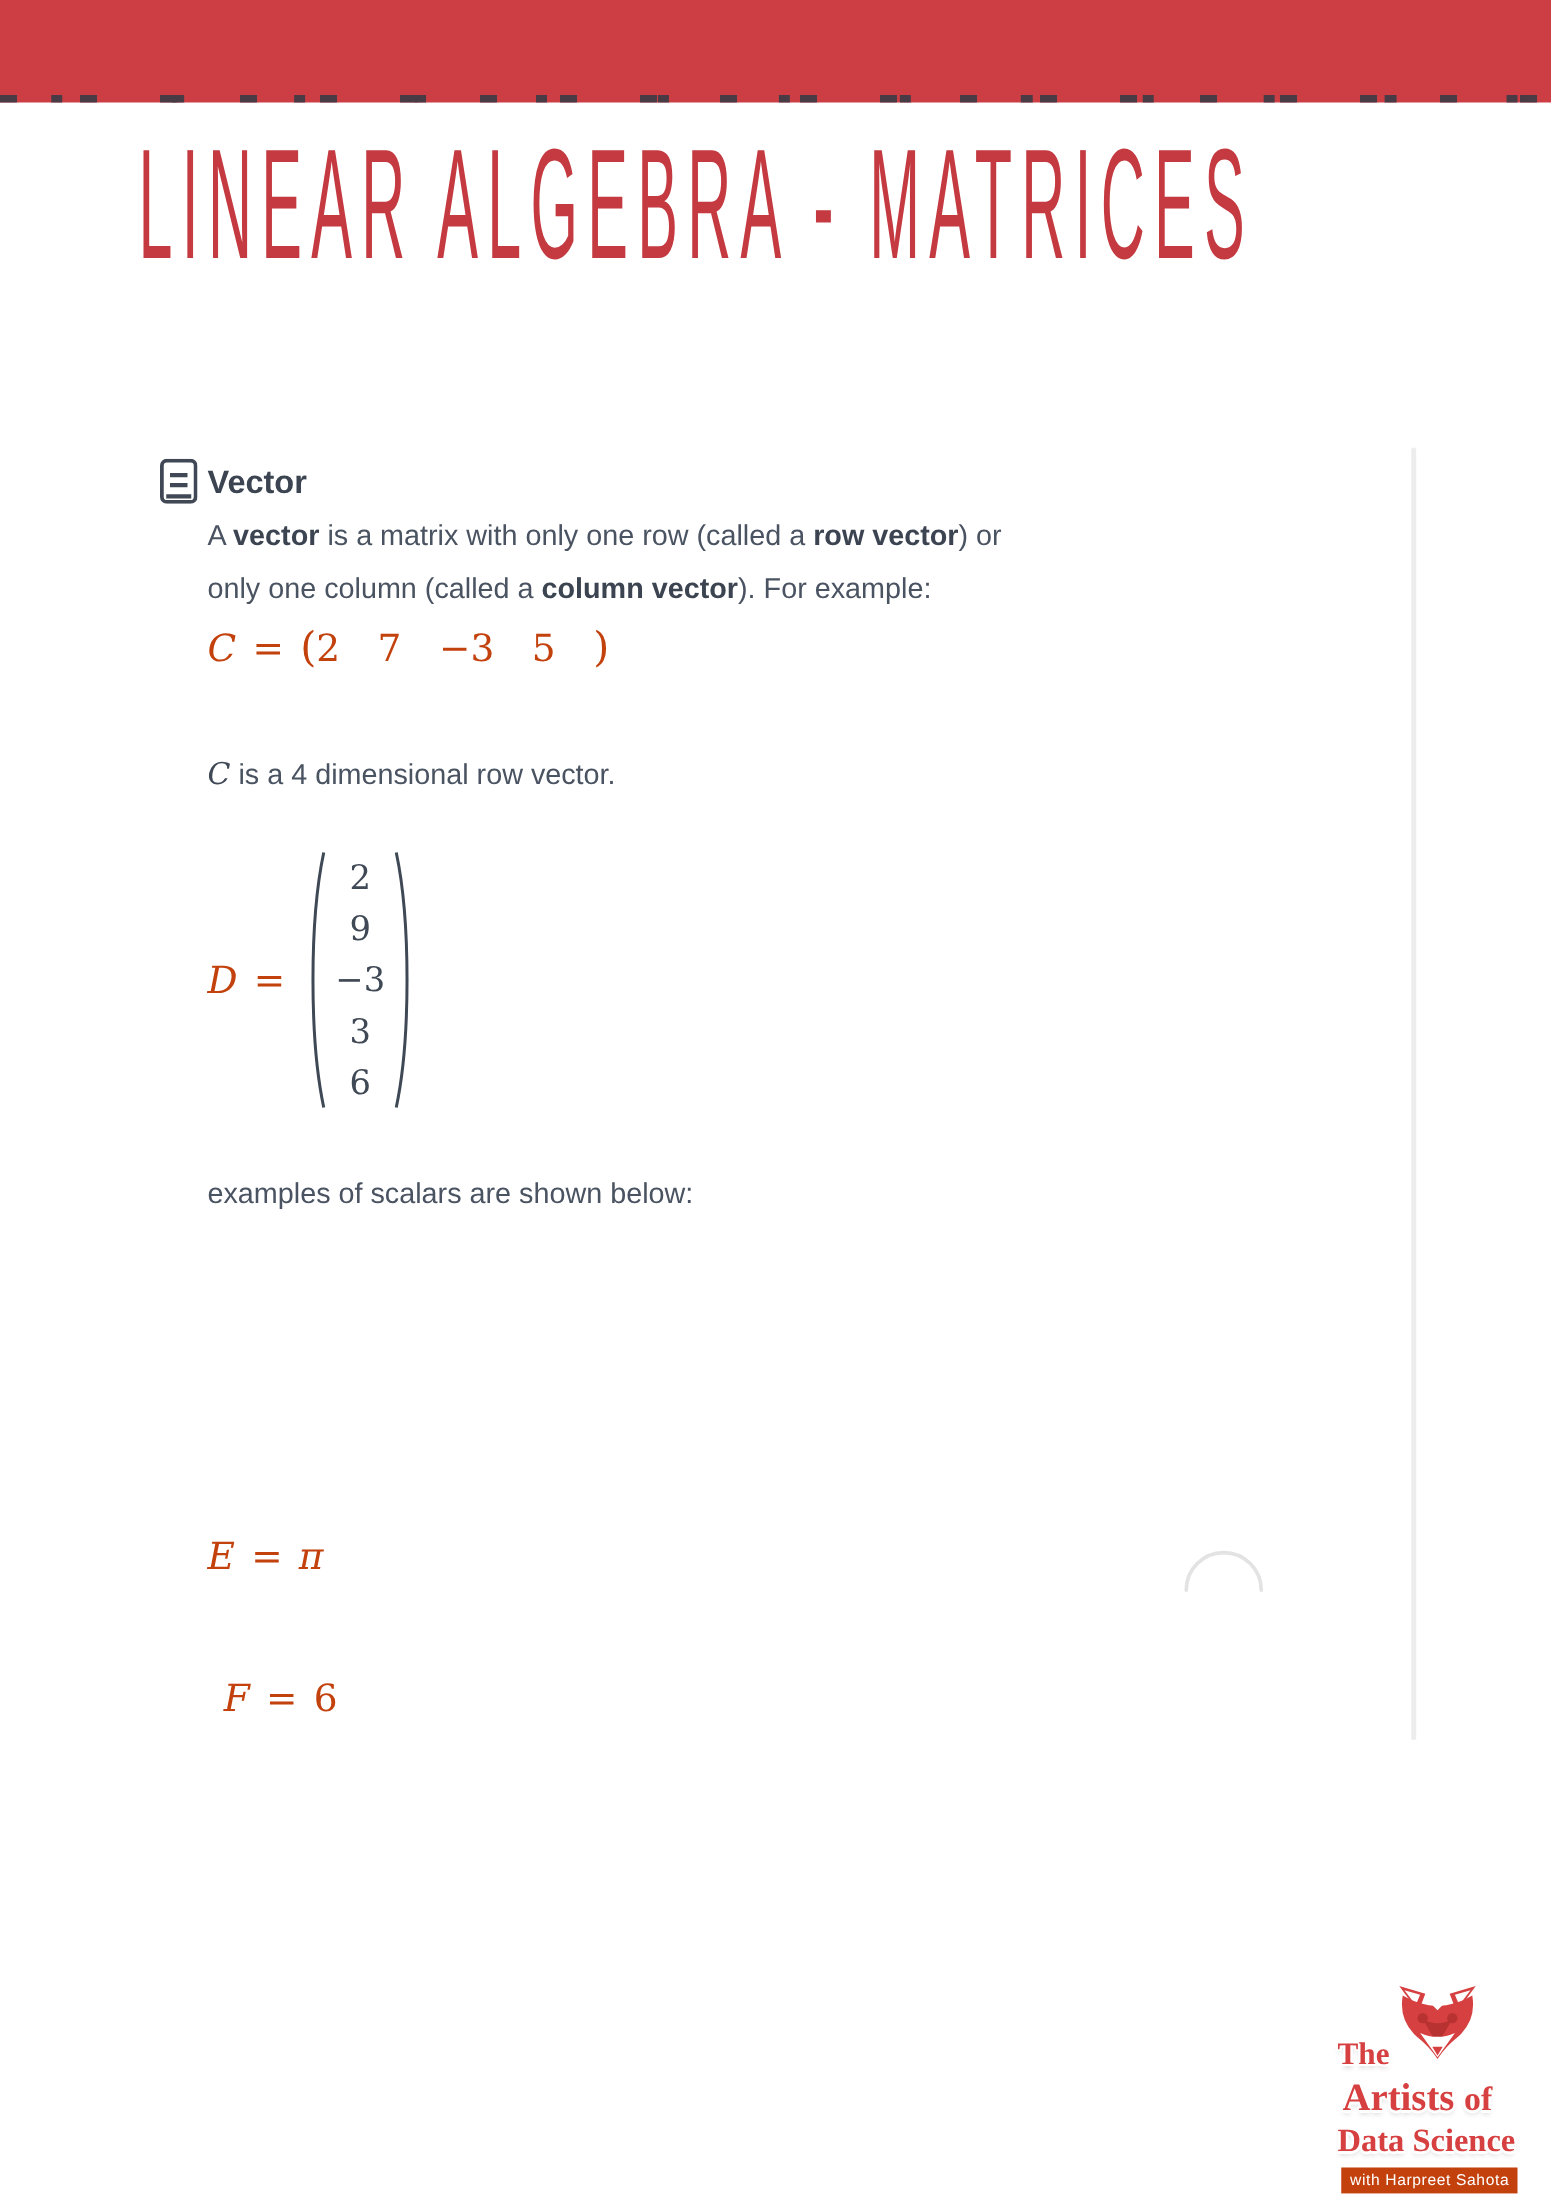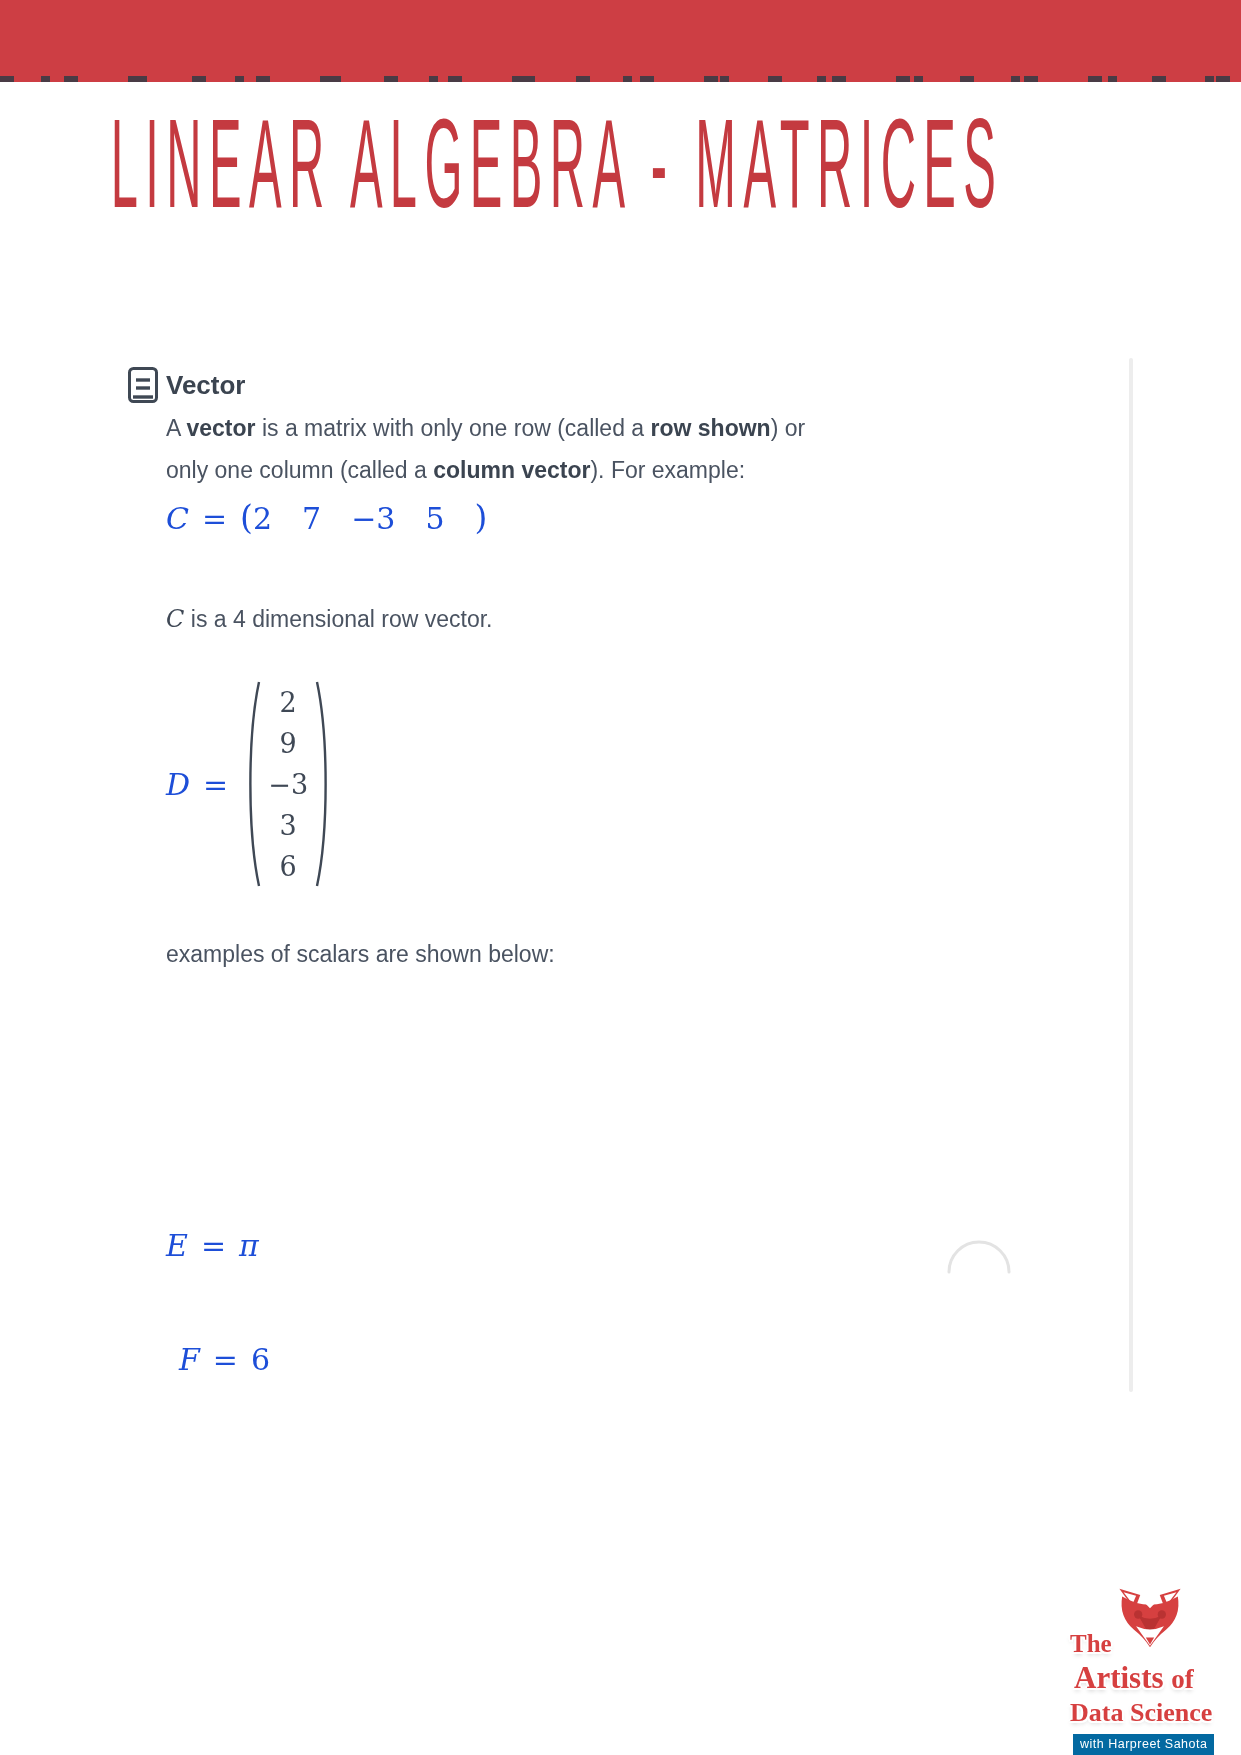--- a/index.html
+++ b/index.html
@@ -25,21 +25,21 @@
   .title {
     color:#c43a40; font-family:"Liberation Sans", sans-serif; font-weight:400;
     font-size:66px; letter-spacing:10px; white-space:nowrap;
     transform:scale(0.74, 1.9); transform-origin:center center;
   }
 
   
   .txt { color:#4a5361; font-size:23px; line-height:42px; }
   .b  { font-weight:700; color:#3b4450; }
   .mi { font-family:"DejaVu Serif", serif; font-style:italic; }
-  .math { font-family:"DejaVu Serif", serif; color:#1d4ed8; }
+  .math { font-family:"DejaVu Serif", serif; color:#c2410c; }
 
   .callout-icon { position:absolute; left:128px; top:367px; width:30px; height:36px; }
   .callout-heading { position:absolute; left:166px; top:370px; font-size:26px;
     font-weight:700; color:#3b4450; }
 
   .para1 { position:absolute; left:166px; top:407px; width:830px; }
   .eq-c  { position:absolute; left:166px; top:498px; font-size:30px; }
   .eq-c .term { margin-right:30px; }
   .eq-c .term:last-child { margin-right:0; }
   .eq-c .rel { margin:0 13px; }
@@ -75,21 +75,21 @@
     color:#d64040; white-space:nowrap;
     text-shadow: 2px 0 0 #fff, -2px 0 0 #fff, 0 2px 0 #fff, 0 -2px 0 #fff,
                  1.5px 1.5px 0 #fff, -1.5px 1.5px 0 #fff,
                  1.5px -1.5px 0 #fff, -1.5px -1.5px 0 #fff,
                  0 3px 4px rgba(0,0,0,.18);
   }
   .logo-the  { left:12px; top:44px;  font-size:25px; }
   .logo-artists { left:16px; top:74px; font-size:31px; }
   .logo-of   { font-size:27px; }
   .logo-ds   { left:12px; top:112px; font-size:26px; }
-  .logo-tagline { position:absolute; left:15px; top:148px; background:#0369a1;
+  .logo-tagline { position:absolute; left:15px; top:148px; background:#c2410c;
     color:#ffffff; font-size:12.5px; letter-spacing:.5px; padding:3px 7px 4px;
     font-family:"Liberation Sans", sans-serif; white-space:nowrap; }
 </style>
 </head>
 <body>
 
 <div class="page">
 
   <div class="banner"></div>
   <div class="banner-clip-marks"></div>
@@ -101,21 +101,21 @@
   <svg class="callout-icon" viewBox="0 0 30 36">
     <rect x="1.5" y="1.5" width="27" height="33" rx="4" fill="none" stroke="#3f4854" stroke-width="3"></rect>
     <line x1="8" y1="13" x2="22" y2="13" stroke="#3f4854" stroke-width="3.4"></line>
     <line x1="8" y1="21" x2="22" y2="21" stroke="#3f4854" stroke-width="3.4"></line>
     <line x1="5" y1="30" x2="25" y2="30" stroke="#3f4854" stroke-width="3.4"></line>
   </svg>
 
   <div class="callout-heading">Vector</div>
 
   <div class="para1 txt">
-    <div><span>A </span><span class="b">vector</span><span> is a matrix with only one row (called a </span><span class="b">row shown</span><span>) or</span></div>
+    <div><span>A </span><span class="b">vector</span><span> is a matrix with only one row (called a </span><span class="b">row vector</span><span>) or</span></div>
     <div><span>only one column (called a </span><span class="b">column vector</span><span>). For example:</span></div>
   </div>
 
   <div class="eq-c math">
     <span class="mi">C</span><span class="rel">=</span><span class="paren">(</span><span class="term">2</span><span class="term">7</span><span class="term">−3</span><span class="term">5</span><span class="paren">)</span>
   </div>
 
   <div class="sent-c txt">
     <span class="mi">C</span><span> is a 4 dimensional row vector.</span>
   </div>

